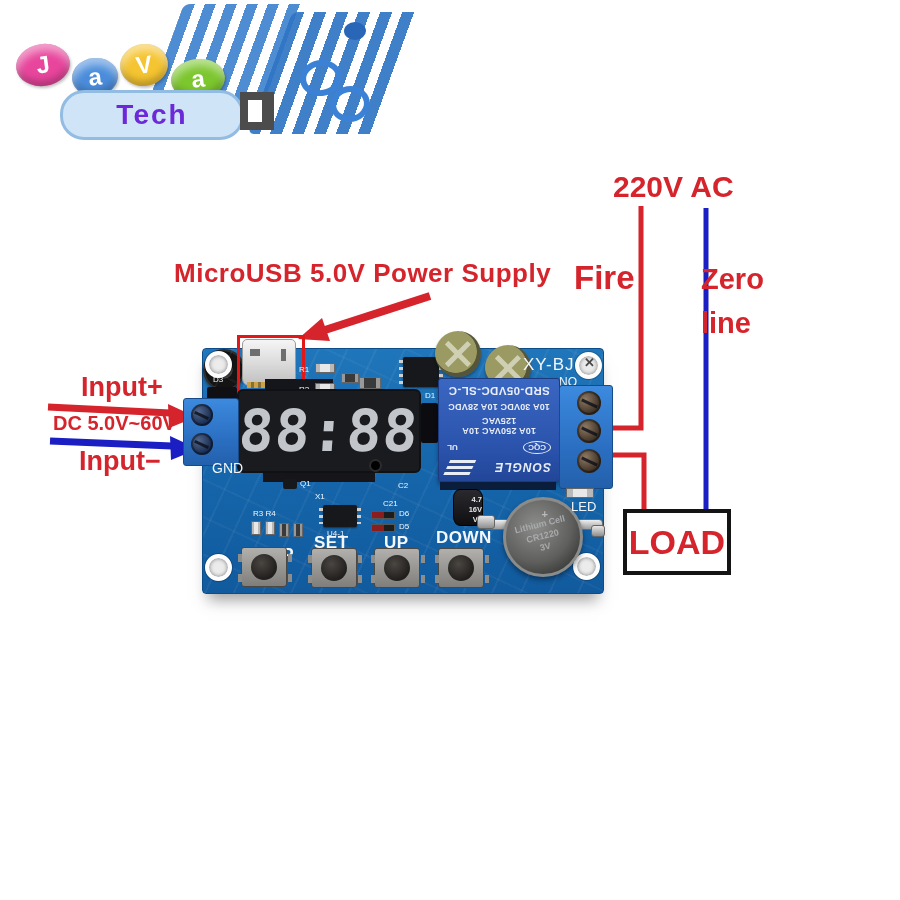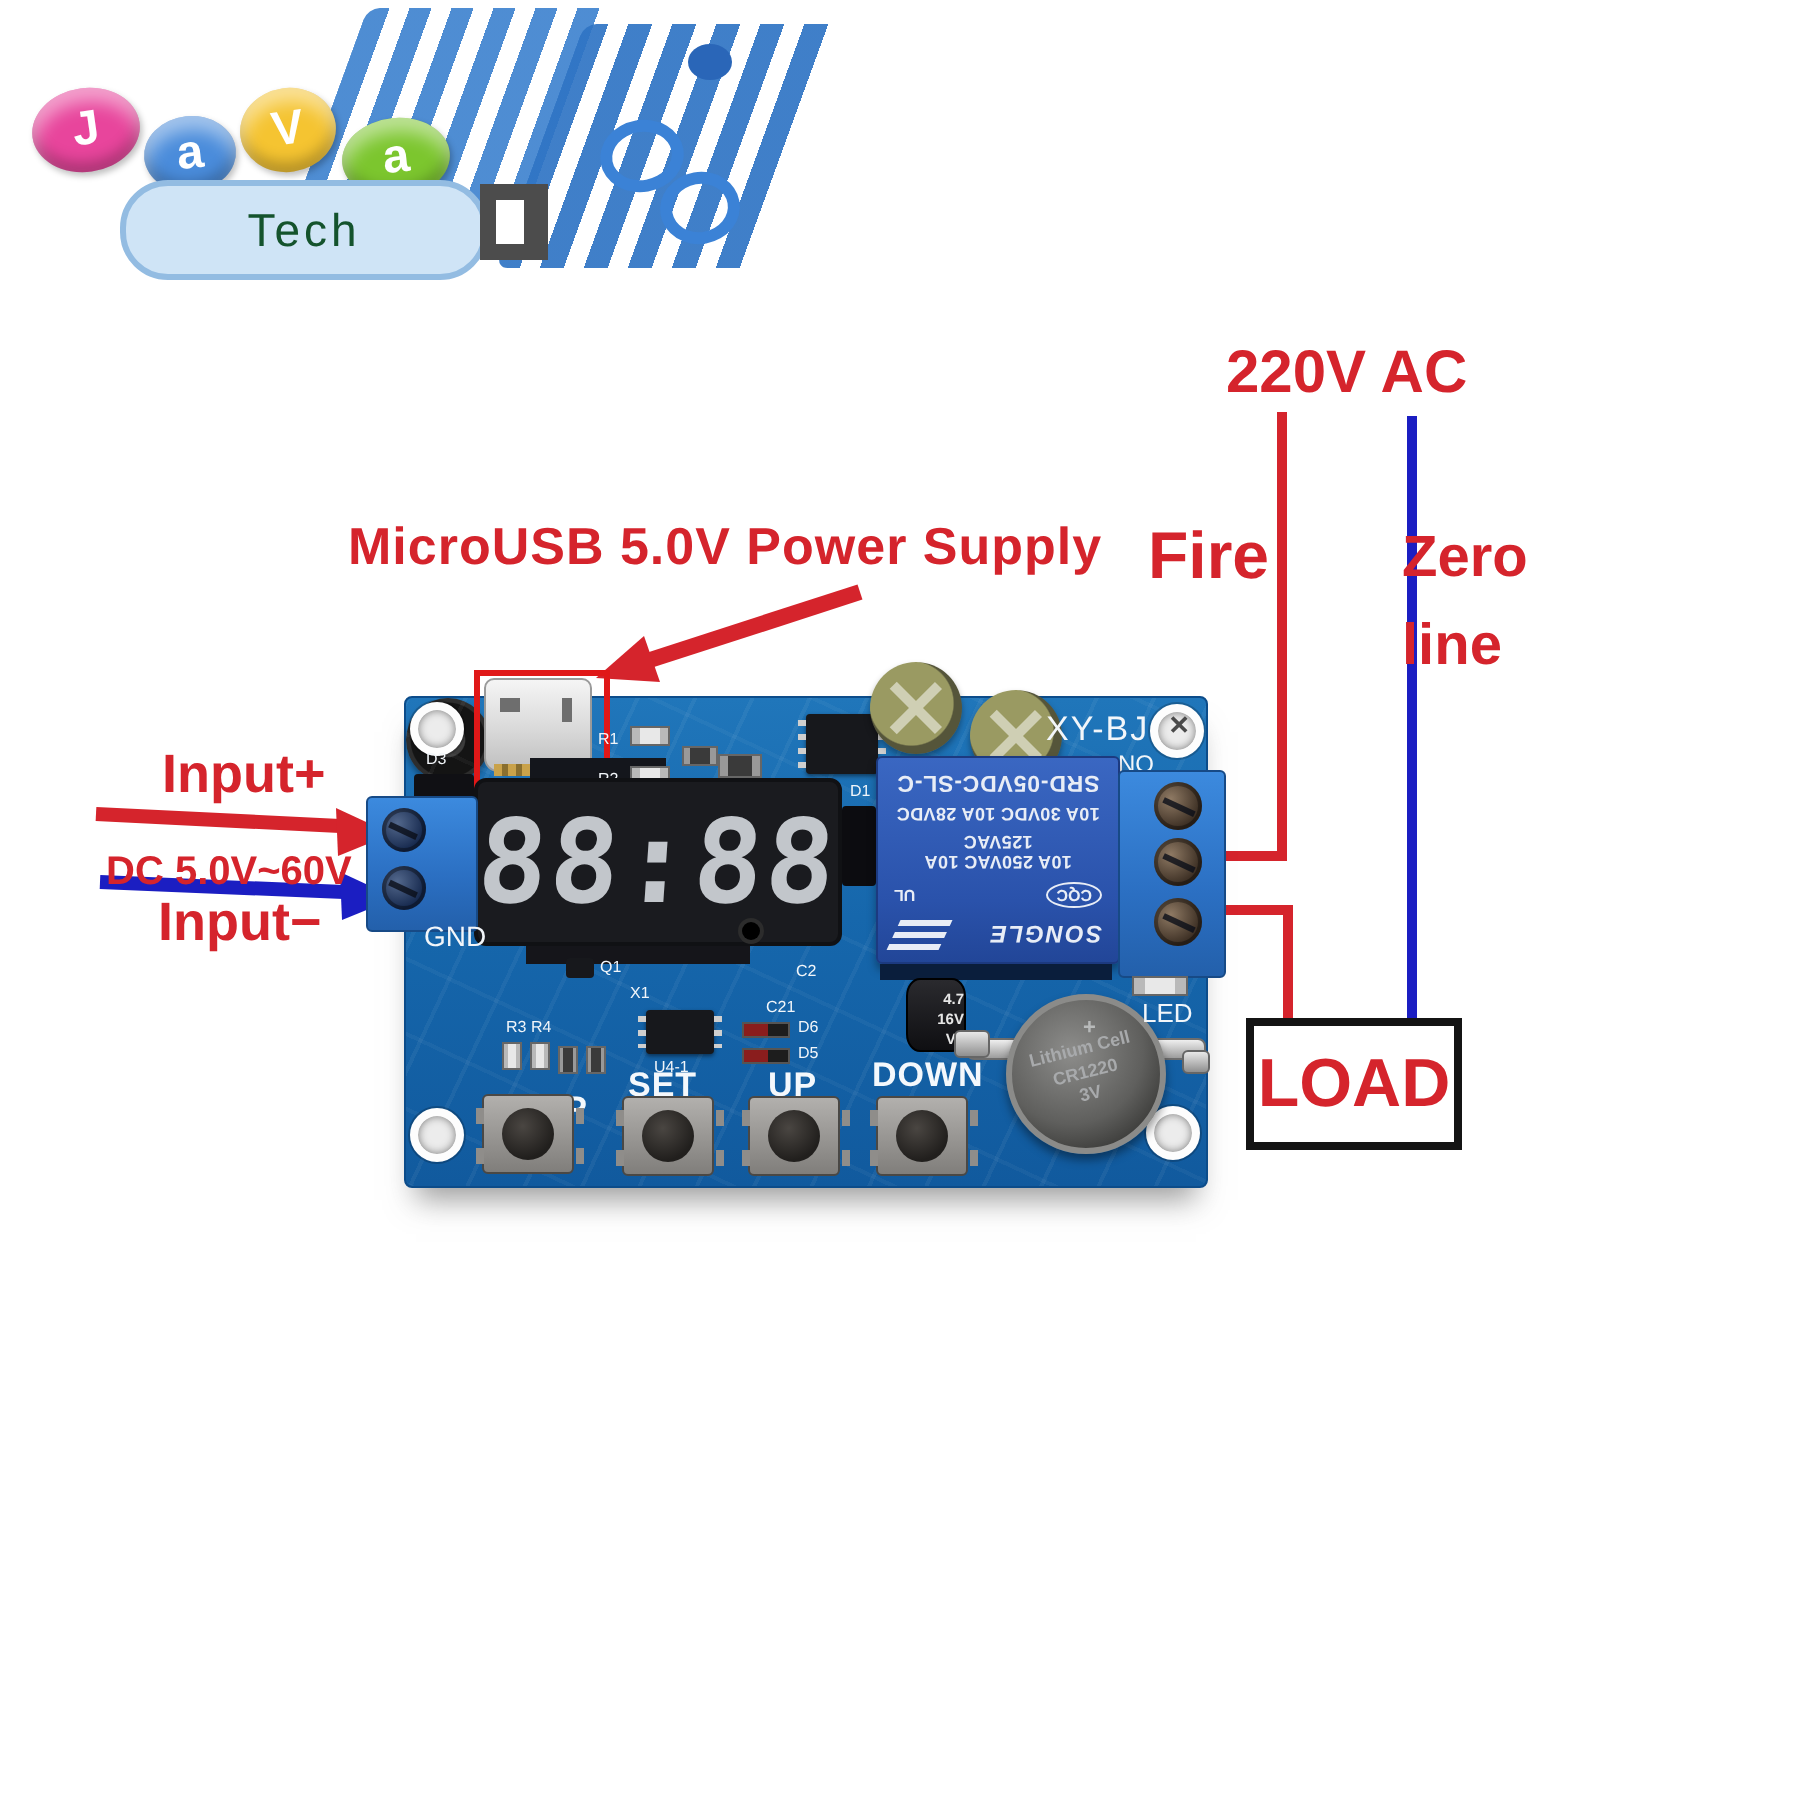--- a/index.html
+++ b/index.html
@@ -8,21 +8,21 @@
   .abs{position:absolute;}
 
   
   .red-text{color:#d5242c;}
   .usb-label{left:174px;top:258px;font-size:26px;font-weight:600;letter-spacing:.5px;}
   .ac-label{left:613px;top:170px;font-size:30px;font-weight:600;}
   .fire-label{left:574px;top:259px;font-size:33px;font-weight:600;}
   .zero-label{left:701px;top:258px;font-size:29px;font-weight:600;line-height:1.5;}
   .zero-label span{display:block;}
   .input-plus{left:81px;top:372px;font-size:27px;font-weight:700;}
-  .input-range{left:53px;top:425px;font-size:20px;font-weight:700;}
+  .input-range{left:53px;top:412px;font-size:20px;font-weight:700;}
   .input-minus{left:79px;top:446px;font-size:27px;font-weight:700;}
   .load-box{left:623px;top:509px;width:100px;height:58px;background:#fff;border:4px solid #141414;
             display:flex;align-items:center;justify-content:center;font-size:34px;font-weight:700;}
   .title{left:95px;top:678px;width:620px;text-align:center;font-size:55px;font-weight:400;color:#dc2130;}
 
   svg.wires{left:0;top:0;pointer-events:none;}
 
   
   .logo{left:8px;top:4px;width:390px;height:136px;}
   .stripes{position:absolute;border-radius:6px;opacity:.92;}
@@ -36,21 +36,21 @@
   .oval-1{left:8px;top:40px;width:54px;height:42px;background:#e8459c;transform:rotate(-8deg);}
   .oval-2{left:64px;top:54px;width:46px;height:38px;background:#4a8cdb;transform:rotate(-6deg);}
   .oval-3{left:112px;top:40px;width:48px;height:42px;background:#f4cузd;background:#f5c431;transform:rotate(-8deg);}
   .oval-4{left:163px;top:55px;width:54px;height:40px;background:#7cc62e;transform:rotate(-6deg);}
   .oval-hollow{position:absolute;border:6px solid #3b82d6;border-radius:50%;background:transparent;}
   .hollow-1{left:292px;top:56px;width:30px;height:24px;transform:rotate(-10deg);}
   .hollow-2{left:322px;top:82px;width:28px;height:24px;transform:rotate(-10deg);}
   .logo-dot{left:336px;top:18px;width:22px;height:18px;background:#2a66b8;border-radius:50%;}
   .tech-bar{left:52px;top:86px;width:178px;height:44px;background:#cfe4f6;border:3px solid #93bce2;
      border-radius:24px;display:flex;align-items:center;justify-content:center;}
-  .tech-text{color:#14532d;font-size:23px;font-weight:400;letter-spacing:2px;}
+  .tech-text{color:#6d28d9;font-size:28px;font-weight:700;letter-spacing:2px;}
   .dark-slab{left:232px;top:88px;width:34px;height:38px;background:#4c4c4c;}
   .dark-slab::after{content:"";position:absolute;left:8px;top:8px;width:14px;height:22px;background:#fff;}
 
   
   .board{left:202px;top:348px;width:400px;height:244px;border-radius:4px;
      background:linear-gradient(180deg,#2076ba 0%,#1667ac 45%,#115a9e 100%);
      border:1px solid #0c4c8a;
      box-shadow:0 12px 14px -6px rgba(80,80,80,.55);}
   .board::before{content:"";position:absolute;inset:0;border-radius:inherit;pointer-events:none;
      background:repeating-linear-gradient(115deg,rgba(255,255,255,.05) 0 2px,transparent 2px 26px),

